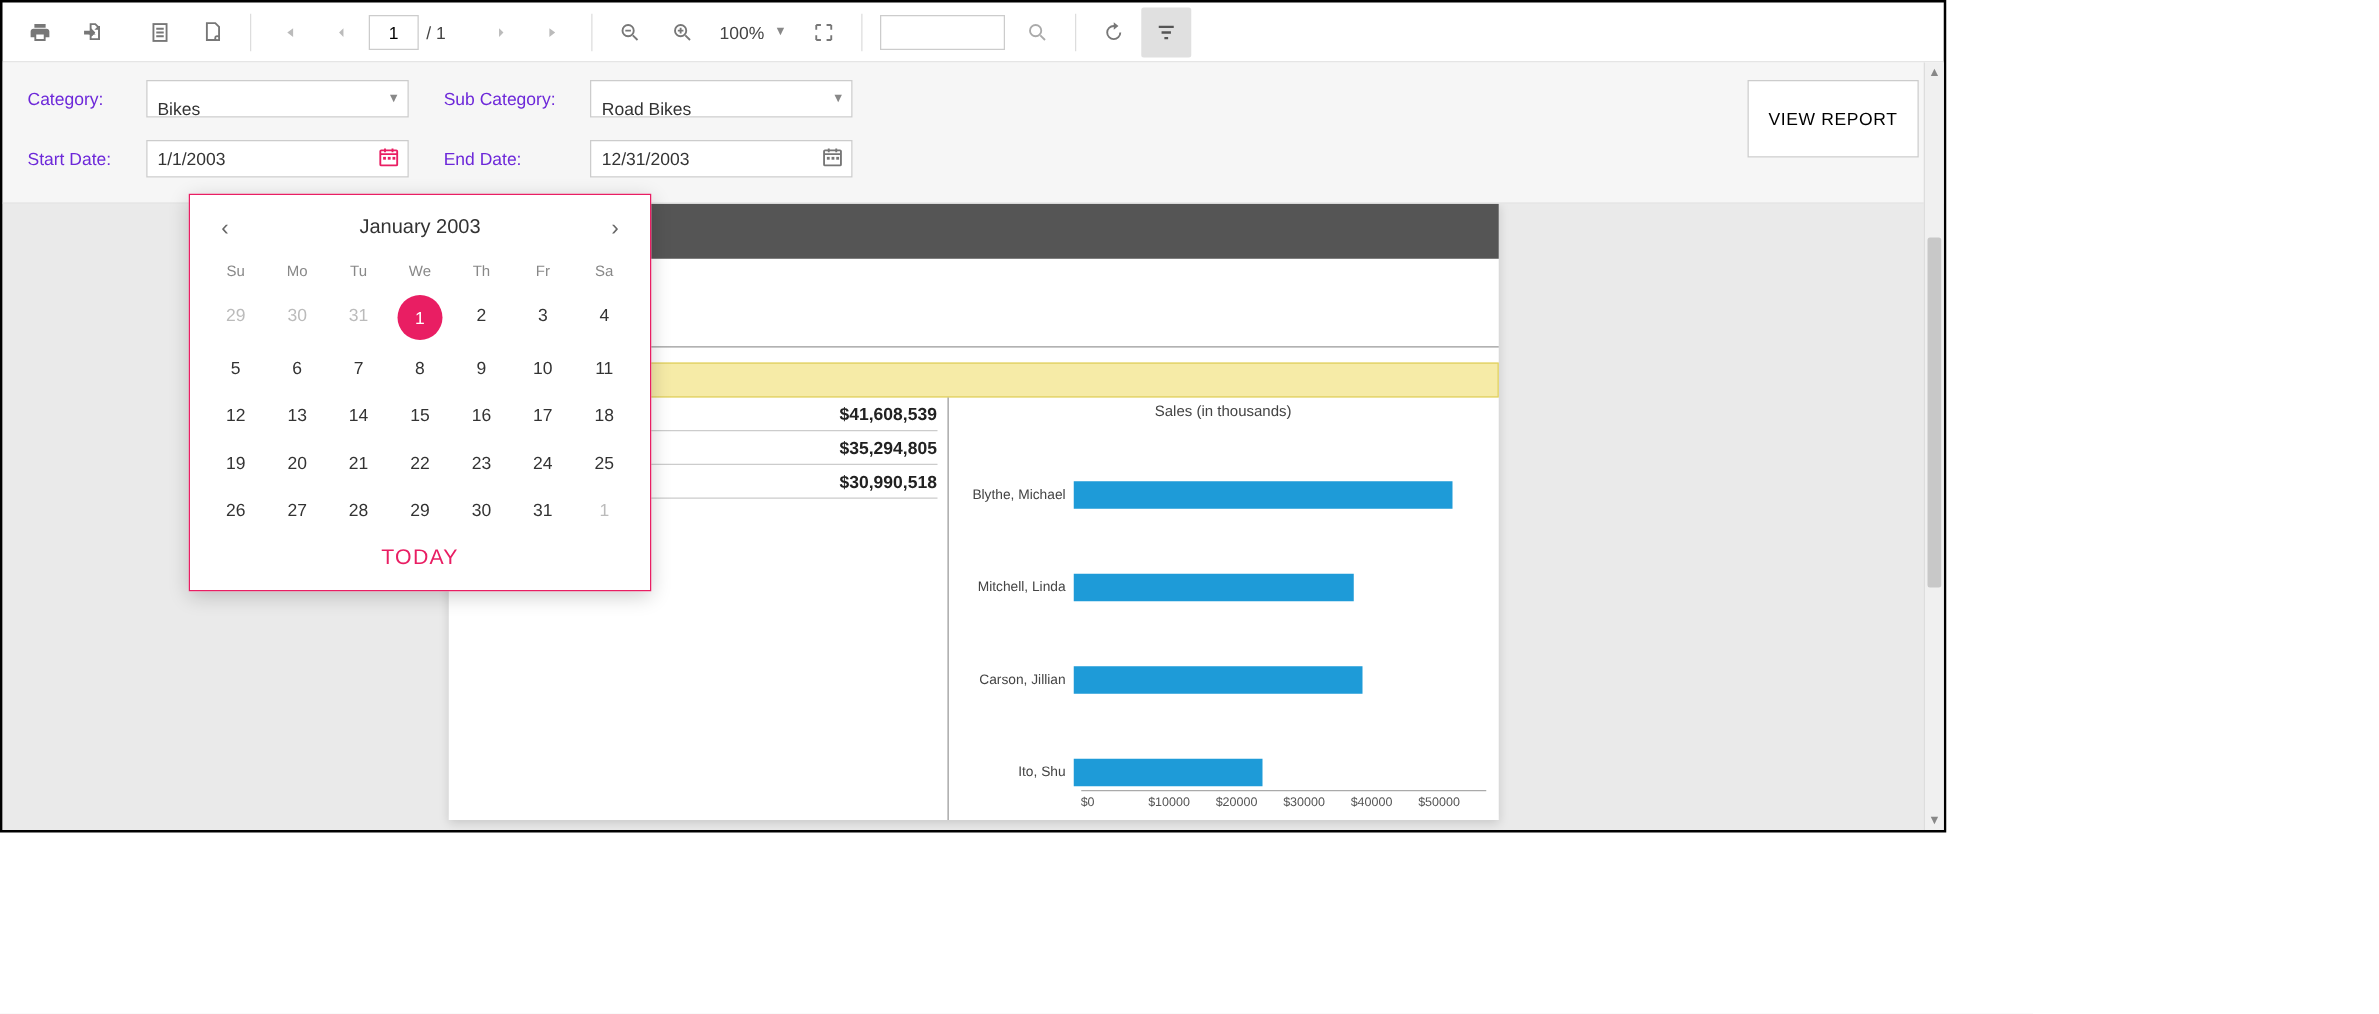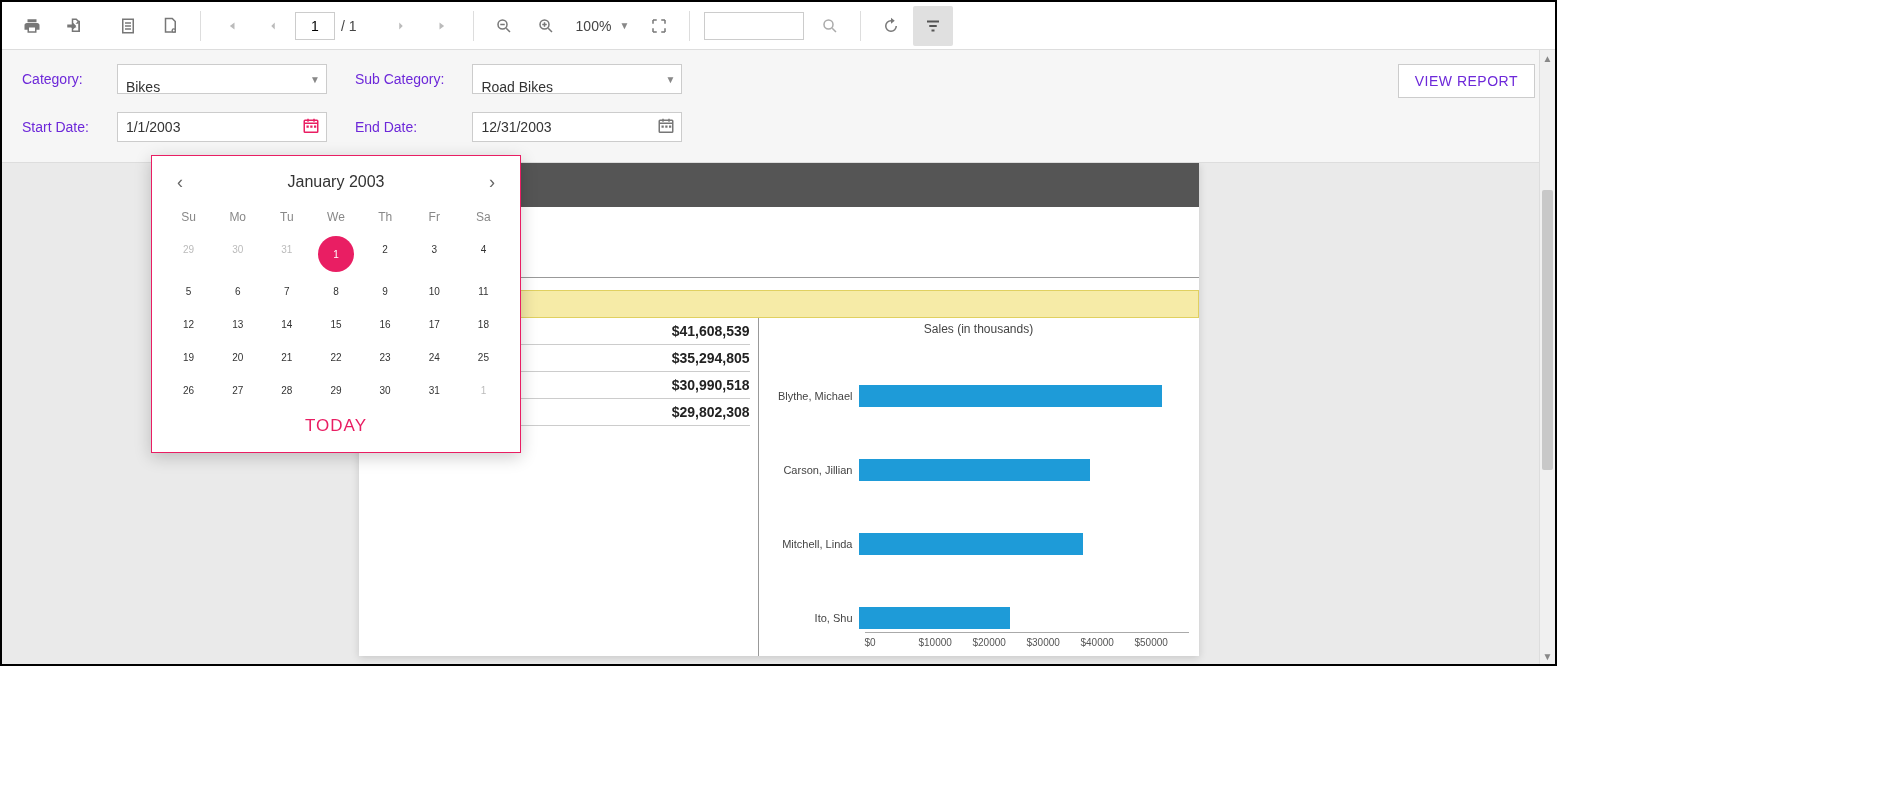--- a/index.html
+++ b/index.html
@@ -16,21 +16,21 @@
 .toolbar .search-box { width: 100px; height: 28px; border: 1px solid #ccc; margin: 0 4px; }
 
 .params { background: #f6f6f6; border-bottom: 1px solid #ddd; padding: 14px 20px 20px; display: flex; align-items: flex-start; gap: 8px; position: relative; }
 .param-grid { display: grid; grid-template-columns: auto 210px auto 210px; column-gap: 28px; row-gap: 18px; align-items: center; }
 .param-grid label { font-size: 14px; color: #6d28d9; }
 .dd { position: relative; height: 30px; border: 1px solid #ccc; background: #fff; display: flex; align-items: center; padding: 16px 26px 0 8px; font-size: 14px; color: #333; cursor: pointer; }
 .dd .caret { position: absolute; right: 6px; top: 50%; transform: translateY(-50%); font-size: 10px; color: #888; }
 .date-field { position: relative; height: 30px; border: 1px solid #ccc; background: #fff; display: flex; align-items: center; padding: 0 32px 0 8px; font-size: 14px; color: #333; cursor: text; text-align: center; }
 .date-field .cal-icon { position: absolute; right: 6px; top: 50%; transform: translateY(-50%); cursor: pointer; }
 .date-field.active .cal-icon svg { fill: #e91e63; }
-.view-report { margin-left: auto; padding: 8px 16px; background: #fff; border: 1px solid #ccc; font-size: 14px; color: #6d28d9; cursor: pointer; letter-spacing: 0.5px; }
+.view-report { margin-left: auto; padding: 22px 16px; background: #fff; border: 1px solid #ccc; font-size: 14px; color: #000000; cursor: pointer; letter-spacing: 0.5px; }
 
 .report-area { background: #eaeaea; height: 530px; overflow: auto; position: relative; }
 .report-page { width: 840px; background: #fff; margin: 0 auto; box-shadow: 0 2px 8px rgba(0,0,0,0.15); position: relative; }
 .report-header { height: 44px; background: #555; }
 .date-range { font-size: 16px; font-weight: bold; padding: 20px 24px 14px; border-bottom: 1px solid #999; margin: 18px 0 0; }
 .top-section { margin: 12px 0 0; }
 .yellow-band { height: 28px; background: #f6eba7; border: 1px solid #e0d060; }
 .columns { display: flex; }
 .left-col { width: 400px; border-right: 1px solid #999; padding: 0 8px; }
 .amount-row { display: flex; justify-content: flex-end; padding: 5px 0; border-bottom: 1px solid #ccc; font-size: 14px; font-weight: bold; color: #222; }
@@ -43,21 +43,21 @@
 .bar-row .bar { height: 22px; background: #1e9bd8; }
 .axis { display: flex; margin-left: 96px; border-top: 1px solid #aaa; padding-top: 4px; }
 .axis span { font-size: 10px; color: #555; flex: 1; text-align: left; }
 
 .datepicker { position: absolute; left: 149px; top: 153px; width: 370px; background: #fff; border: 1px solid #e91e63; box-shadow: 0 4px 16px rgba(0,0,0,0.2); z-index: 100; padding: 10px 12px 14px; }
 .dp-head { display: flex; align-items: center; justify-content: space-between; padding: 4px 4px 10px; }
 .dp-head .nav { width: 24px; height: 24px; display: flex; align-items: center; justify-content: center; color: #666; cursor: pointer; font-size: 18px; }
 .dp-head .title { font-size: 16px; color: #333; cursor: pointer; }
 .dp-grid { display: grid; grid-template-columns: repeat(7, 1fr); text-align: center; row-gap: 6px; }
 .dp-grid .dow { font-size: 12px; color: #888; padding: 6px 0; }
-.dp-grid .day { font-size: 10px; color: #333; padding: 8px 0; cursor: pointer; position: relative; }
+.dp-grid .day { font-size: 14px; color: #333; padding: 8px 0; cursor: pointer; position: relative; }
 .dp-grid .day.other { color: #bbb; }
 .dp-grid .day.sel span { display: inline-flex; width: 36px; height: 36px; align-items: center; justify-content: center; background: #e91e63; color: #fff; border-radius: 50%; margin: -8px 0; }
 .dp-today { text-align: center; color: #e91e63; font-size: 17px; letter-spacing: 1px; padding: 12px 0 2px; cursor: pointer; }
 
 .scrollbar-v { position: absolute; right: 0; top: 48px; bottom: 0; width: 16px; background: #f0f0f0; border-left: 1px solid #ddd; }
 .scrollbar-v .thumb { position: absolute; top: 140px; left: 2px; right: 2px; height: 280px; background: #c8c8c8; border-radius: 2px; }
 .scrollbar-v .arrow { position: absolute; left: 0; right: 0; height: 16px; display: flex; align-items: center; justify-content: center; color: #888; font-size: 10px; cursor: pointer; }
 .scrollbar-v .arrow.up { top: 0; }
 .scrollbar-v .arrow.down { bottom: 0; }
 
@@ -214,41 +214,40 @@
   <div class="report-page">
     <div class="report-header"></div>
     <div class="date-range"><span>31/2003</span></div>
     <div class="top-section">
       <div class="yellow-band"></div>
       <div class="columns">
         <div class="left-col">
           <div class="amount-row">$41,608,539</div>
           <div class="amount-row">$35,294,805</div>
           <div class="amount-row">$30,990,518</div>
-          <div class="amount-row">$29,802,308</div>
         </div>
         <div class="right-col">
           <div class="chart-title">Sales (in thousands)</div>
           <div class="bar-chart" id="bar-chart">
               <div class="bar-row">
                 <div class="name">Blythe, Michael</div>
                 <div class="track">
                   <div class="bar" style="width: 92%;"></div>
                 </div>
               </div>
               <div class="bar-row">
+                <div class="name">Mitchell, Linda</div>
+                <div class="track">
+                  <div class="bar" style="width: 68%;"></div>
+                </div>
+              </div>
+              <div class="bar-row">
                 <div class="name">Carson, Jillian</div>
                 <div class="track">
                   <div class="bar" style="width: 70%;"></div>
-                </div>
-              </div>
-              <div class="bar-row">
-                <div class="name">Mitchell, Linda</div>
-                <div class="track">
-                  <div class="bar" style="width: 68%;"></div>
                 </div>
               </div>
               <div class="bar-row">
                 <div class="name">Ito, Shu</div>
                 <div class="track">
                   <div class="bar" style="width: 46%;"></div>
                 </div>
               </div>
             </div>
           <div class="axis" id="chart-axis">

